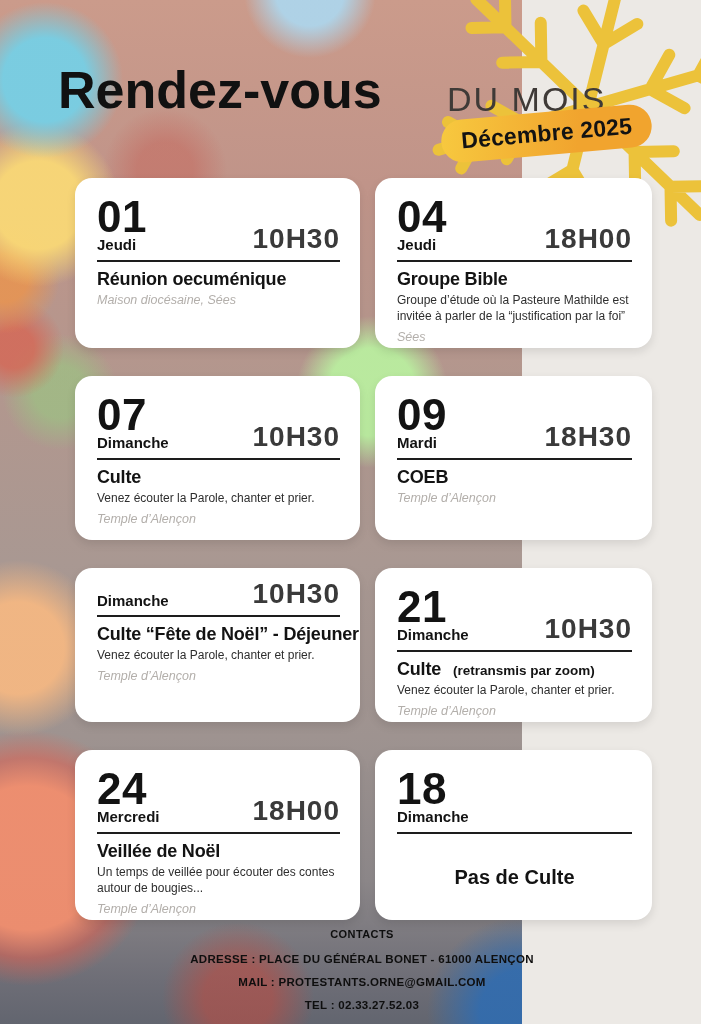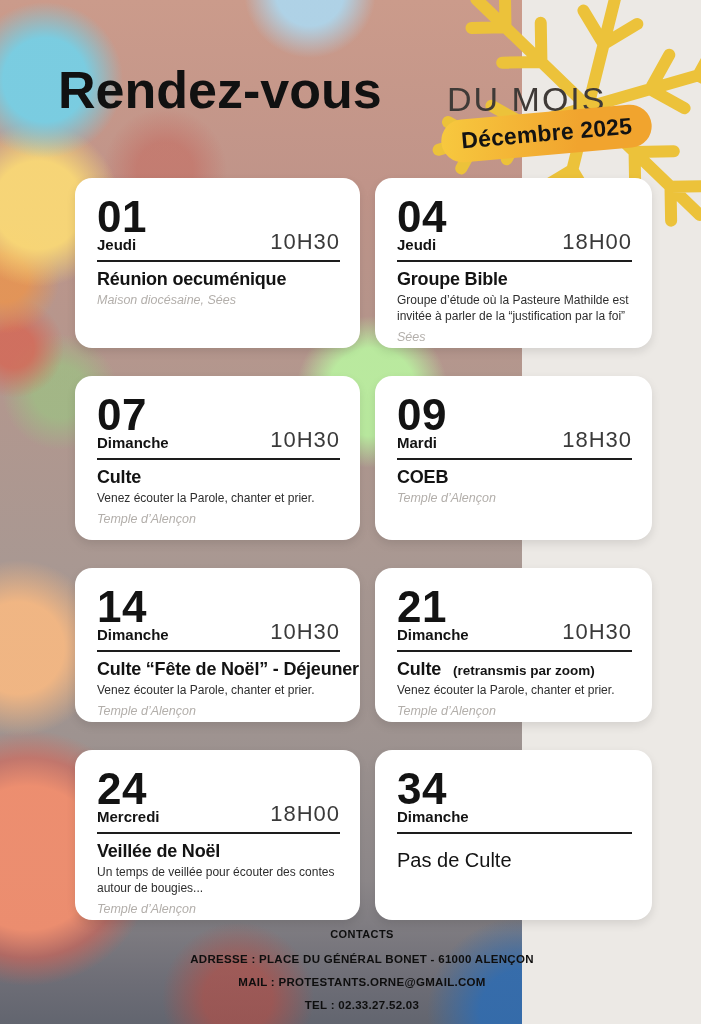--- a/index.html
+++ b/index.html
@@ -62,29 +62,29 @@
   }
   .card{
     background:#FFFFFF;border-radius:17px;
     padding:12px 20px 0 22px;
     box-shadow:0 4px 10px rgba(0,0,0,0.10);
     color:#131313;
   }
   .card-head{display:flex;justify-content:space-between;align-items:flex-end;}
   .day{font-size:44px;line-height:0.78;font-weight:800;letter-spacing:0.5px;padding-top:10px;}
   .weekday{font-size:15px;font-weight:800;line-height:1.1;margin-top:3px;}
-  .time{font-size:22px;font-weight:400;color:#3A3A3A;letter-spacing:1px;line-height:1;margin-bottom:1px;}
+  .time{font-size:28px;font-weight:700;color:#3A3A3A;letter-spacing:1px;line-height:1;margin-bottom:1px;}
   .rule{border-top:2px solid #1D1D1D;margin-top:6px;}
   .title-row{margin-top:8px;white-space:nowrap;display:flex;align-items:baseline;}
   .etitle{font-size:18px;font-weight:800;line-height:1;letter-spacing:-0.2px;}
   .etitle-suffix{font-size:13.5px;font-weight:700;margin-left:12px;}
   .etitle-suffix:empty{display:none;}
   .desc{font-size:12px;line-height:1.33;color:#2E2E2E;margin:5px 0 0 0;}
   .loc{font-size:12.5px;font-style:italic;color:#B3AFAB;margin:6px 0 0 0;line-height:1.1;}
-  .note{margin-top:15px;text-align:left;font-size:20px;font-weight:400;}
+  .note{margin-top:32px;text-align:center;font-size:20px;font-weight:700;}
   
   .footer{
     position:absolute;left:0;top:928px;width:724px;
     text-align:center;color:#0E0E0E;
   }
   .footer-heading{font-size:11px;font-weight:700;letter-spacing:0.4px;margin:0 0 13px 0;}
   .footer-line{font-size:11.5px;font-weight:700;letter-spacing:0.3px;margin:8px 0 11px 0;}
 </style>
 </head>
 <body>
@@ -181,21 +181,20 @@
       <div class="rule"></div>
       <div class="title-row">
         <span class="etitle">COEB</span>
       </div>
       <p class="loc">Temple d’Alençon</p>
     </article>
 
     <article class="card">
       <div class="card-head">
         <div>
-          <div class="day">14</div>
           <div class="weekday">Dimanche</div>
         </div>
         <div class="time">10H30</div>
       </div>
       <div class="rule"></div>
       <div class="title-row">
         <span class="etitle">Culte “Fête de Noël” - Déjeuner</span>
       </div>
       <p class="desc">Venez écouter la Parole, chanter et prier.</p>
       <p class="loc">Temple d’Alençon</p>
@@ -230,21 +229,21 @@
       <div class="title-row">
         <span class="etitle">Veillée de Noël</span>
       </div>
       <p class="desc">Un temps de veillée pour écouter des contes autour de bougies...</p>
       <p class="loc">Temple d’Alençon</p>
     </article>
 
     <article class="card">
       <div class="card-head">
         <div>
-          <div class="day">34</div>
+          <div class="day">18</div>
           <div class="weekday">Dimanche</div>
         </div>
       </div>
       <div class="rule"></div>
       <div class="note">Pas de Culte</div>
     </article>
 
   </main>
 
   <footer class="footer">

